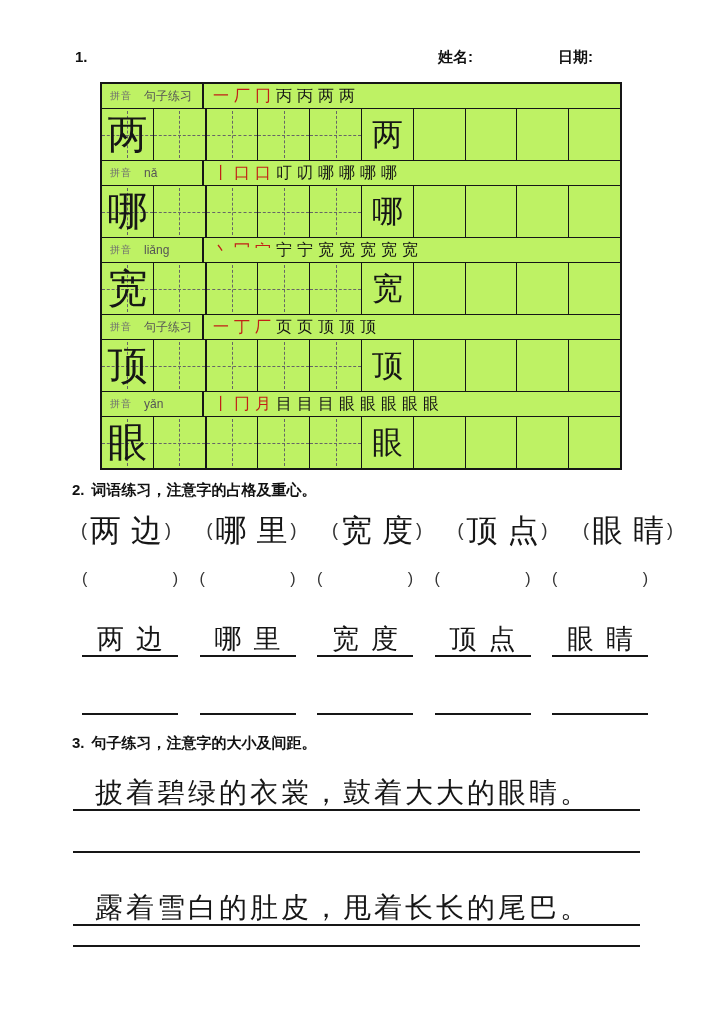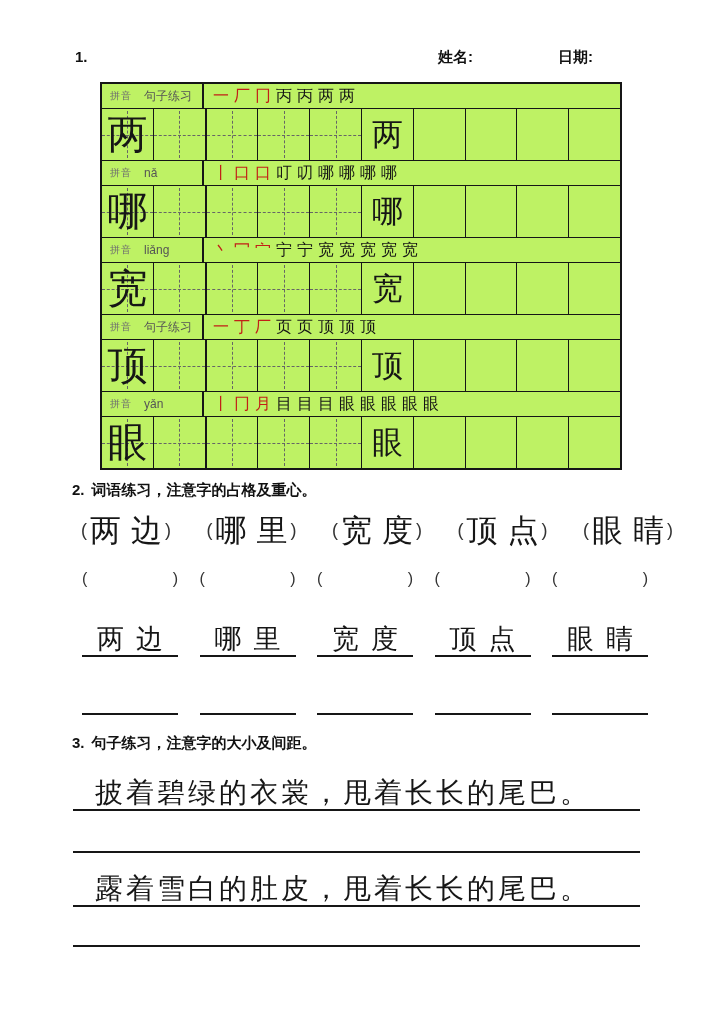--- a/index.html
+++ b/index.html
@@ -326,22 +326,22 @@
     <div class="dcol"></div>
     <div class="dcol"></div>
   </div>
 
   <div class="sec-title" style="left:72px;top:734px">
     <span>3.</span>
     <span>句子练习，注意字的大小及间距。</span>
   </div>
 
   <div class="sline" style="top:770px">
-    <span class="stext hw">披着碧绿的衣裳，甩着长长的尾巴。</span>
+    <span class="stext hw">披着碧绿的衣裳，鼓着大大的眼睛。</span>
   </div>
   <div class="eline" style="top:851px"></div>
 
-  <div class="sline" style="top:866px">
+  <div class="sline" style="top:885px">
     <span class="stext hw">露着雪白的肚皮，甩着长长的尾巴。</span>
   </div>
   <div class="eline" style="top:945px"></div>
 
 </div>
 
 </body></html>

